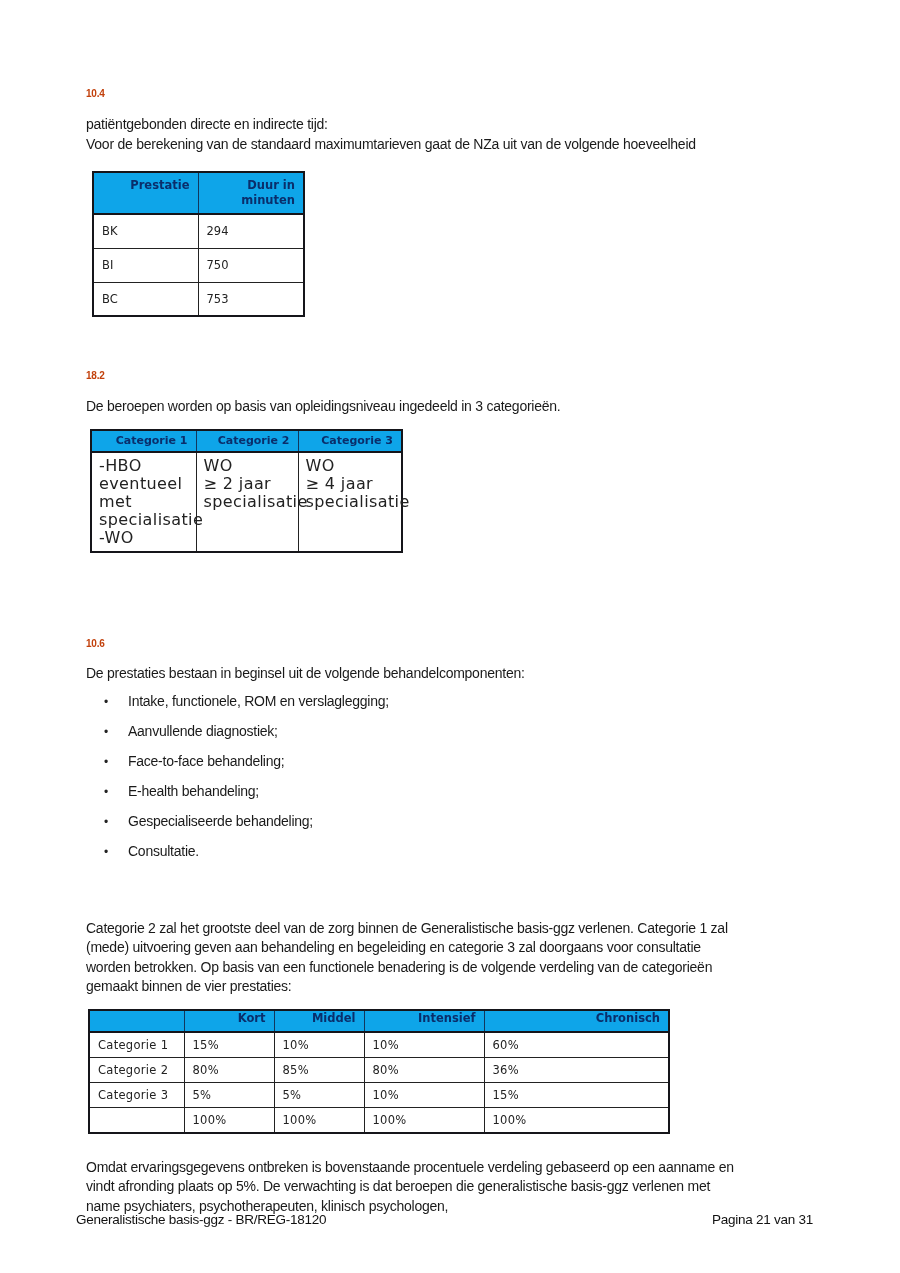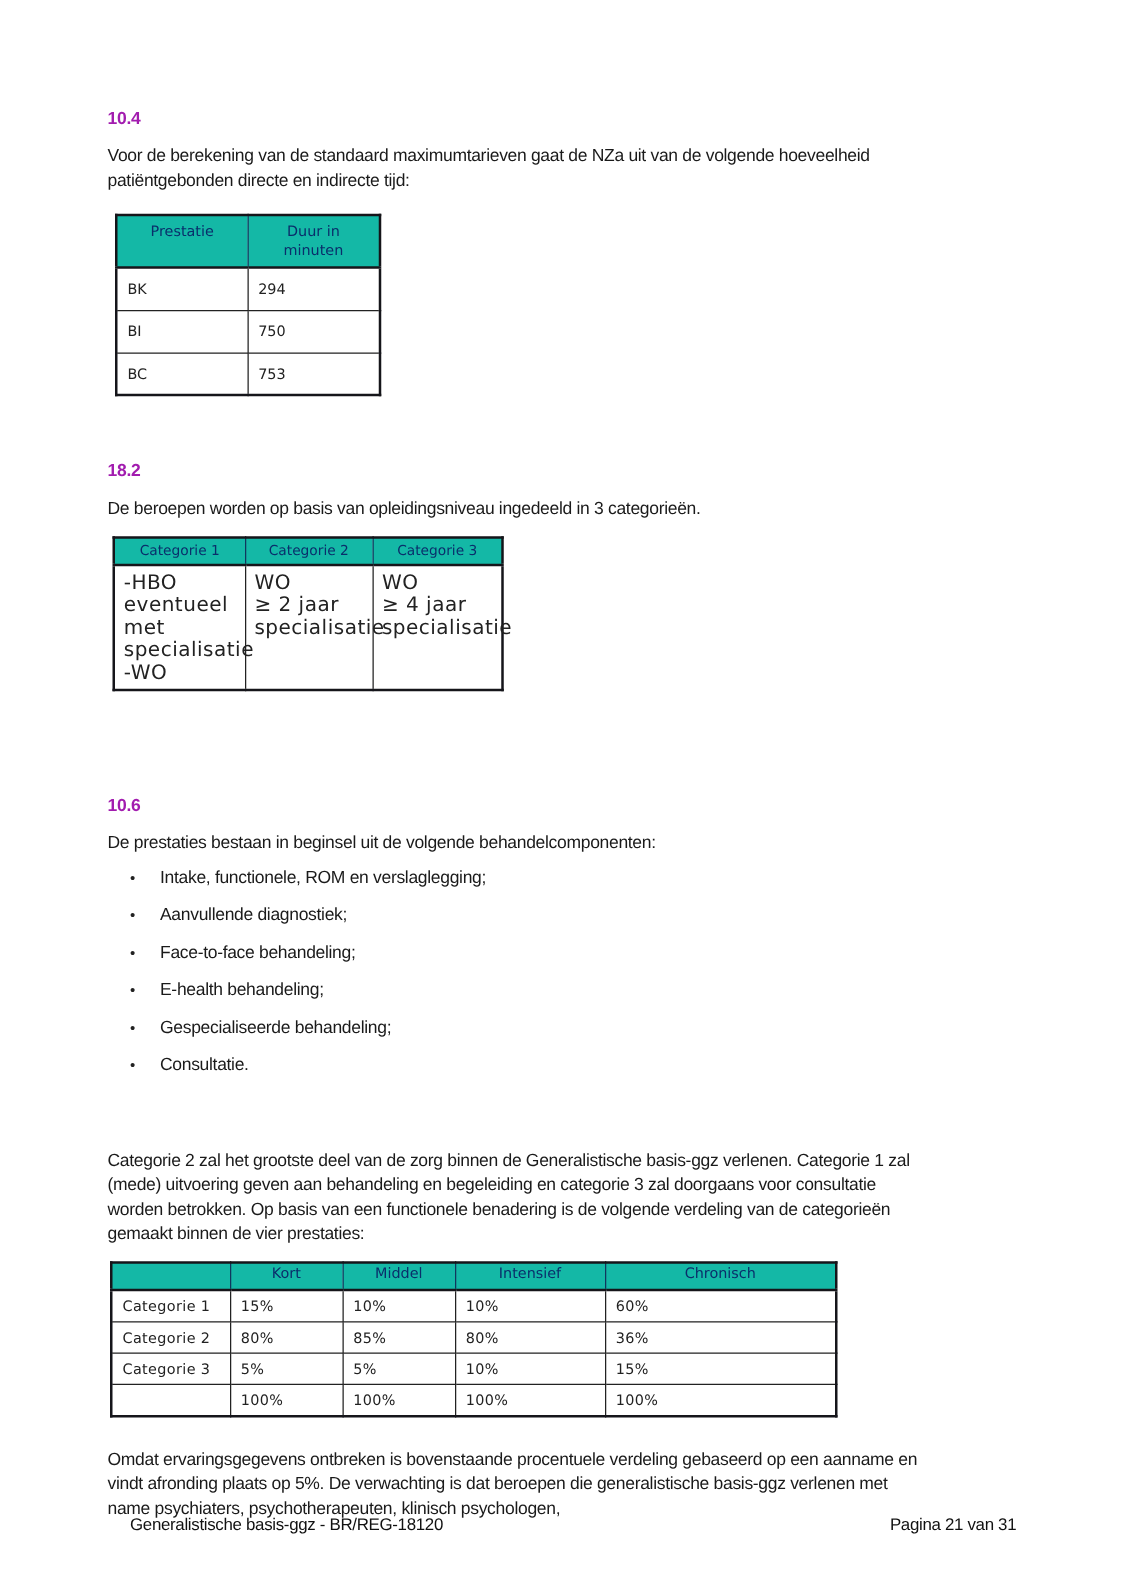--- a/index.html
+++ b/index.html
@@ -8,22 +8,22 @@
     position: relative;
     width: 900px; height: 1273px;
     margin: 0 auto;
     background: #ffffff;
     overflow: hidden;
     font-family: "Liberation Sans", sans-serif;
     color: #1a1a1a;
   }
   .content { margin-left: 86px; width: 732px; }
   h2.sec {
-    margin: 0; font-size: 14px; line-height: 16px;
-    font-weight: bold; color: #a21caf;
+    margin: 0; font-size: 10px; line-height: 16px;
+    font-weight: bold; color: #c2410c;
     letter-spacing: -0.2px;
   }
   .para { margin: 0; }
   .pl {
     font-size: 14px; line-height: 19.5px;
     letter-spacing: -0.25px; white-space: nowrap;
   }
   ul.blist { list-style: none; margin: 0; padding: 0; }
   ul.blist li {
     display: flex; align-items: baseline;
@@ -32,56 +32,56 @@
   ul.blist li + li { margin-top: 9.5px; }
   .bdot { width: 24px; padding-left: 18px; font-size: 12px; color:#222; flex: 0 0 42px; }
   
   table.t {
     border-collapse: collapse; table-layout: fixed;
     font-family: "DejaVu Sans", sans-serif;
     border: 2px solid #15151a;
     background: #fff;
   }
   table.t th {
-    background: #14b8a6; color: #0a2e6b;
-    font-weight: normal; text-align: center; vertical-align: top;
+    background: #0ea5e9; color: #0a2e6b;
+    font-weight: bold; text-align: right; vertical-align: top;
     border: 1px solid #10375e;
   }
   table.t td {
     border: 1px solid #222; color: #222;
     vertical-align: middle; background: #fff;
   }
   
   table.t1 { width: 211px; margin-left: 6px; }
   table.t1 th { font-size: 11.5px; line-height: 15px; padding: 5px 8px; height: 40px; border-bottom: 2px solid #15151a; }
   table.t1 td { font-size: 11.5px; line-height: 14px; padding: 5px 8px; height: 34px; }
   
   table.t2 { width: 311px; margin-left: 4px; }
   table.t2 th { font-size: 11px; line-height: 14px; padding: 3px 8px; height: 21px; border-bottom: 2px solid #15151a; }
   table.t2 td { font-size: 16px; line-height: 18px; padding: 4px 7px; letter-spacing: 0.4px; vertical-align: top; }
   
   table.t3 { width: 580px; margin-left: 2px; }
   table.t3 th { font-size: 11.5px; line-height: 14px; padding: 0 8px; height: 22px; border-bottom: 2px solid #15151a; }
   table.t3 td { font-size: 11.5px; line-height: 14px; padding: 5px 8px; height: 25px; letter-spacing: 0.3px; }
   .footer {
-    position: absolute; left: 104px; right: 87px; top: 1212px;
+    position: absolute; left: 76px; right: 87px; top: 1212px;
     display: flex; justify-content: space-between;
     font-size: 13.5px; letter-spacing: -0.25px; color: #111;
   }
 </style>
 </head>
 <body>
 
 <div class="page">
   <div class="content">
 
     <h2 class="sec" style="margin-top:86px">10.4</h2>
     <div class="para" style="margin-top:13px">
+      <div class="pl">patiëntgebonden directe en indirecte tijd:</div>
       <div class="pl">Voor de berekening van de standaard maximumtarieven gaat de NZa uit van de volgende hoeveelheid</div>
-      <div class="pl">patiëntgebonden directe en indirecte tijd:</div>
     </div>
 
     <table class="t t1" style="margin-top:17px">
       <colgroup>
           <col style="width:105px">
           <col style="width:106px">
         </colgroup>
       <thead>
         <tr>
           <th>Prestatie</th>

